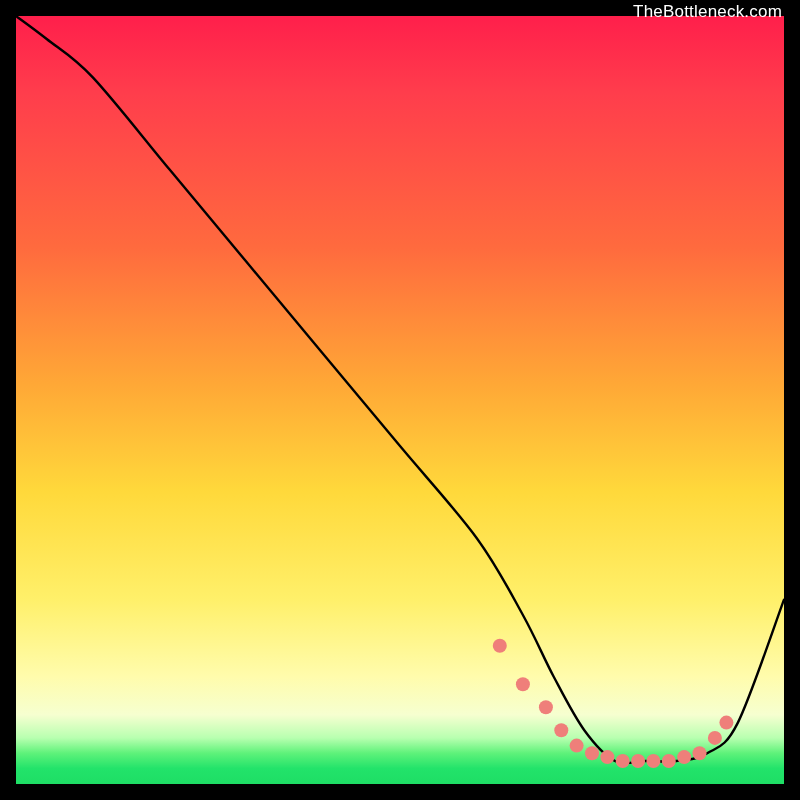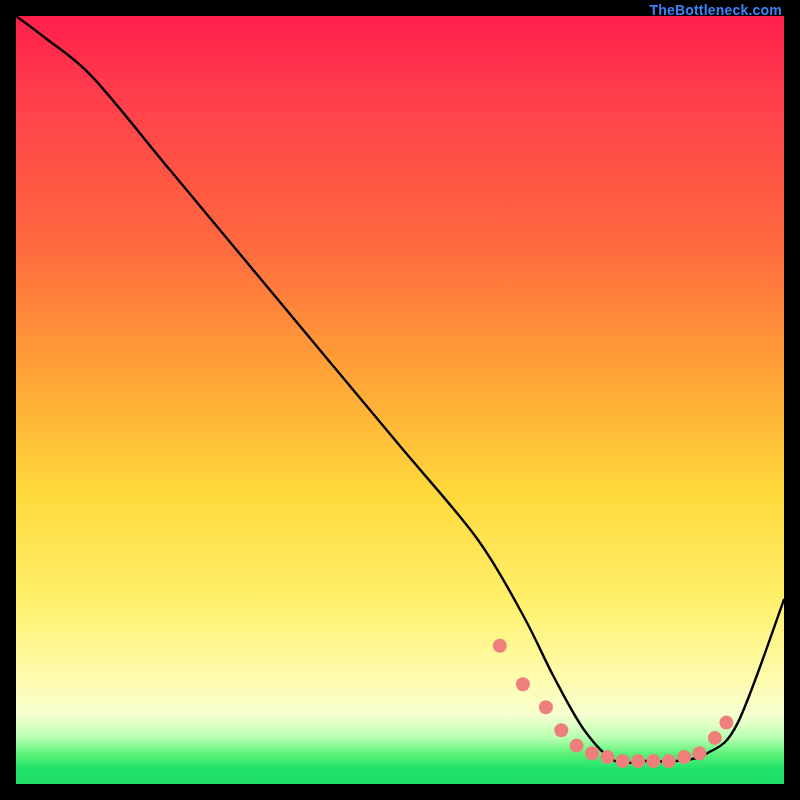--- a/index.html
+++ b/index.html
@@ -39,24 +39,24 @@
       #b8ffb0 94%,
       #5ef27a 96%,
       #22e36a 98%,
       #1ede65 100%
     );
   }
   .watermark {
     position: absolute;
     top: 2px;
     right: 18px;
-    color: #3b82f6;
-    font-size: 14px;
+    color: #ffffff;
+    font-size: 17px;
     letter-spacing: 0.2px;
-    font-weight: 700;
+    font-weight: 400;
   }
   svg.curve {
     position: absolute;
     left: 16px;
     top: 16px;
     width: 768px;
     height: 768px;
     overflow: visible;
   }
 </style>

